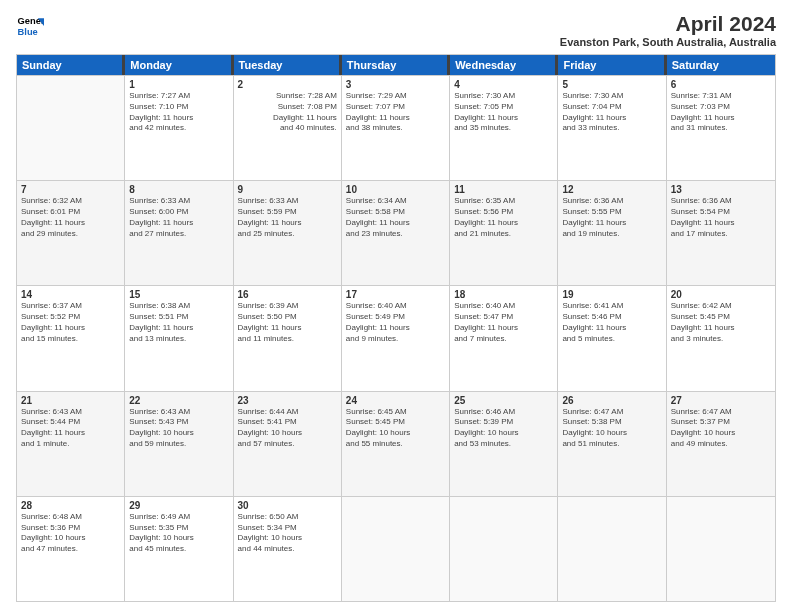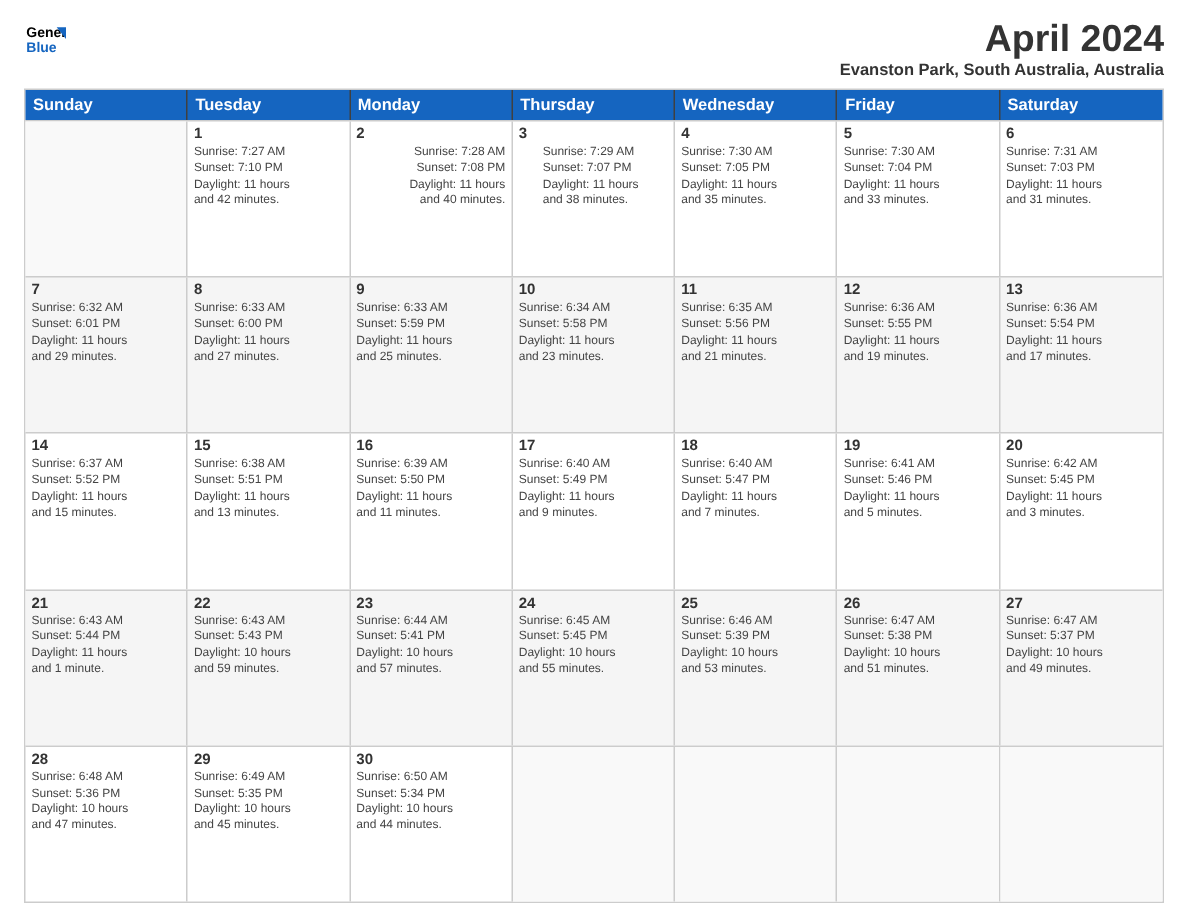--- a/index.html
+++ b/index.html
@@ -29,21 +29,21 @@
       gap: 2px;
     }
     .logo-icon {
       width: 28px;
       height: 28px;
     }
     .title-block {
       text-align: right;
     }
     .main-title {
-      font-size: 25px;
+      font-size: 21px;
       font-weight: bold;
       color: #333;
     }
     .subtitle {
       font-size: 11px;
       color: #333;
       font-weight: bold;
     }
     .calendar {
       flex: 1;
@@ -54,21 +54,21 @@
     .cal-header {
       display: grid;
       grid-template-columns: repeat(7, 1fr);
       background: #1565c0;
     }
     .cal-header-cell {
       color: #fff;
       font-size: 11px;
       font-weight: bold;
       padding: 4px 5px;
-      border-right: 1px solid #404040;
+      border-right: 3px solid #404040;
       text-align: left;
     }
     .cal-header-cell:last-child { border-right: none; }
     .cal-body {
       flex: 1;
       display: flex;
       flex-direction: column;
     }
     .cal-row {
       display: grid;
@@ -116,22 +116,22 @@
     </div>
     <div class="title-block">
       <div class="main-title">April 2024</div>
       <div class="subtitle">Evanston Park, South Australia, Australia</div>
     </div>
   </div>
 
   <div class="calendar">
     <div class="cal-header" id="cal-header">
         <div class="cal-header-cell">Sunday</div>
+        <div class="cal-header-cell">Monday</div>
         <div class="cal-header-cell">Tuesday</div>
-        <div class="cal-header-cell">Monday</div>
         <div class="cal-header-cell">Thursday</div>
         <div class="cal-header-cell">Wednesday</div>
         <div class="cal-header-cell">Friday</div>
         <div class="cal-header-cell">Saturday</div>
       </div>
     <div class="cal-body" id="cal-body">
         <div class="cal-row">
           <div class="cal-cell empty"></div>
           <div class="cal-cell">
             <span class="cell-day">1</span>
@@ -142,21 +142,21 @@
           </div>
           <div class="cal-cell">
             <span class="cell-day">2</span>
             <div class="cell-info" style="white-space: pre-line; text-align: right;">Sunrise: 7:28 AM
 Sunset: 7:08 PM
 Daylight: 11 hours
 and 40 minutes.</div>
           </div>
           <div class="cal-cell">
             <span class="cell-day">3</span>
-            <div class="cell-info" style="white-space: pre-line; margin-left: 16px;">Sunrise: 7:29 AM
+            <div class="cell-info" style="white-space: pre-line;">Sunrise: 7:29 AM
 Sunset: 7:07 PM
 Daylight: 11 hours
 and 38 minutes.</div>
           </div>
           <div class="cal-cell">
             <span class="cell-day">4</span>
             <div class="cell-info" style="white-space: pre-line;">Sunrise: 7:30 AM
 Sunset: 7:05 PM
 Daylight: 11 hours
 and 35 minutes.</div>

